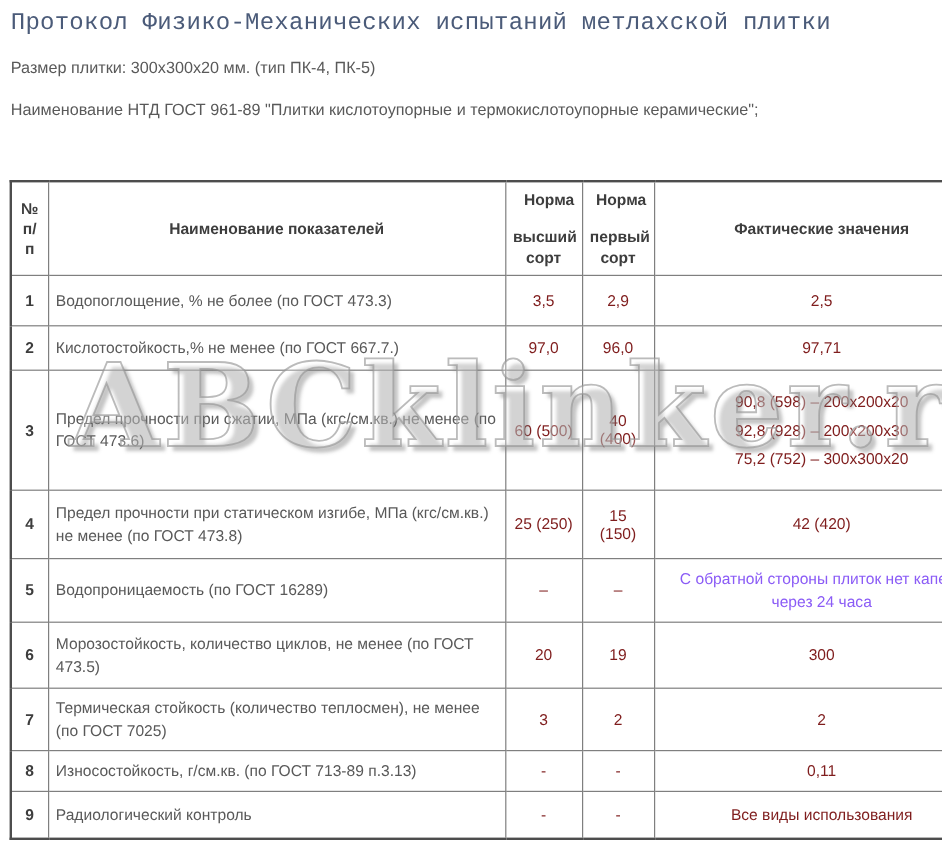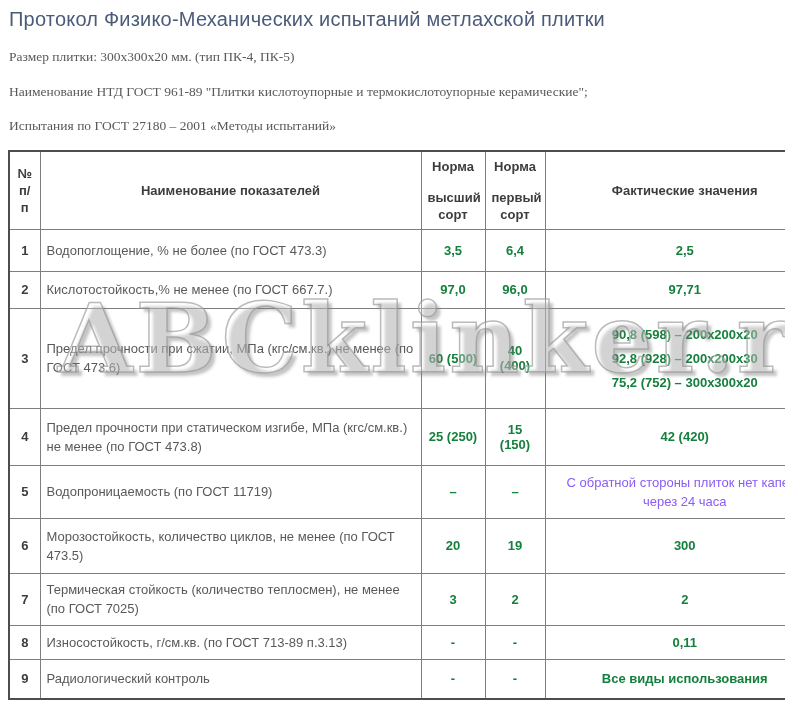--- a/index.html
+++ b/index.html
@@ -16,27 +16,27 @@
     overflow: hidden;
   }
   .doc-title {
     position: absolute;
     left: 9px;
     top: 8px;
     font-size: 20px;
     font-weight: 400;
     color: #4b5b79;
     letter-spacing: 0.2px;
+    font-family: Liberation Mono, monospace;
   }
   .sub-line {
     position: absolute;
     left: 9px;
     font-size: 13.5px;
     color: #595959;
-    font-family: Liberation Serif, serif;
   }
   .sub-1 { top: 49px; }
   .sub-2 { top: 84px; }
   .sub-3 { top: 118px; }
 
   table.protocol {
     position: absolute;
     left: 8px;
     top: 150px;
     width: 768px;
@@ -62,40 +62,40 @@
   .col-first{ width: 60px; }
   .col-fact { width: 280px; }
 
   th.hcell {
     font-weight: 700;
     color: #3d3d3d;
     text-align: center;
     font-size: 13px;
   }
   .hdr-row { height: 78px; }
-  .hdr-gap { display: block; margin-bottom: 14px; }
+  .hdr-gap { display: block; margin-bottom: 14px; text-align: right; }
   .hdr-line { display: block; line-height: 17px; }
 
   td.num-cell {
     text-align: center;
     font-weight: 700;
     color: #3d3d3d;
   }
   td.name-cell {
     text-align: left;
     color: #595959;
     padding-left: 11px;
     padding-right: 8px;
     line-height: 19px;
     margin-top: 36px;
   }
   td.val-cell {
     text-align: center;
-    font-weight: 700;
-    color: #15803d;
+    font-weight: 400;
+    color: #7f1d1d;
   }
   td.fact-plain {
     text-align: center;
     font-weight: 400;
     color: #8b5cf6;
     line-height: 19px;
     padding-left: 12px;
     padding-right: 12px;
   }
   .fact-line { display: block; margin: 9px 0; }
@@ -130,21 +130,20 @@
 </style>
 </head>
 <body>
 
 <div class="page">
 
   <h1 class="doc-title">Протокол Физико-Механических испытаний метлахской плитки</h1>
 
   <div class="sub-line sub-1">Размер плитки: 300х300х20 мм. (тип ПК-4, ПК-5)</div>
   <div class="sub-line sub-2">Наименование НТД ГОСТ 961-89 "Плитки кислотоупорные и термокислотоупорные керамические";</div>
-  <div class="sub-line sub-3">Испытания по ГОСТ 27180 – 2001 «Методы испытаний»</div>
 
   <table class="protocol">
     <tbody>
         <tr class="hdr-row">
       <th class="hcell col-num">
         <span class="hdr-line">№</span>
         <span class="hdr-line">п/п</span>
       </th>
       <th class="hcell col-name">Наименование показателей</th>
       <th class="hcell col-high">
@@ -157,21 +156,21 @@
         <span class="hdr-line">первый</span>
         <span class="hdr-line">сорт</span>
       </th>
       <th class="hcell col-fact">Фактические значения</th>
     </tr>
 
     <tr class="r1">
       <td class="num-cell">1</td>
       <td class="name-cell">Водопоглощение, % не более (по ГОСТ 473.3)</td>
       <td class="val-cell">3,5</td>
-      <td class="val-cell">6,4</td>
+      <td class="val-cell">2,9</td>
       <td class="val-cell">2,5</td>
     </tr>
 
     <tr class="r2">
       <td class="num-cell">2</td>
       <td class="name-cell">Кислотостойкость,% не менее (по ГОСТ 667.7.)</td>
       <td class="val-cell">97,0</td>
       <td class="val-cell">96,0</td>
       <td class="val-cell">97,71</td>
     </tr>
@@ -191,21 +190,21 @@
     <tr class="r4">
       <td class="num-cell">4</td>
       <td class="name-cell">Предел прочности при статическом изгибе, МПа (кгс/см.кв.) не менее (по ГОСТ 473.8)</td>
       <td class="val-cell">25 (250)</td>
       <td class="val-cell">15 (150)</td>
       <td class="val-cell">42 (420)</td>
     </tr>
 
     <tr class="r5">
       <td class="num-cell">5</td>
-      <td class="name-cell">Водопроницаемость (по ГОСТ 11719)</td>
+      <td class="name-cell">Водопроницаемость (по ГОСТ 16289)</td>
       <td class="val-cell">–</td>
       <td class="val-cell">–</td>
       <td class="fact-plain">С обратной стороны плиток нет капель через 24 часа</td>
     </tr>
 
     <tr class="r6">
       <td class="num-cell">6</td>
       <td class="name-cell">Морозостойкость, количество циклов, не менее (по ГОСТ 473.5)</td>
       <td class="val-cell">20</td>
       <td class="val-cell">19</td>

